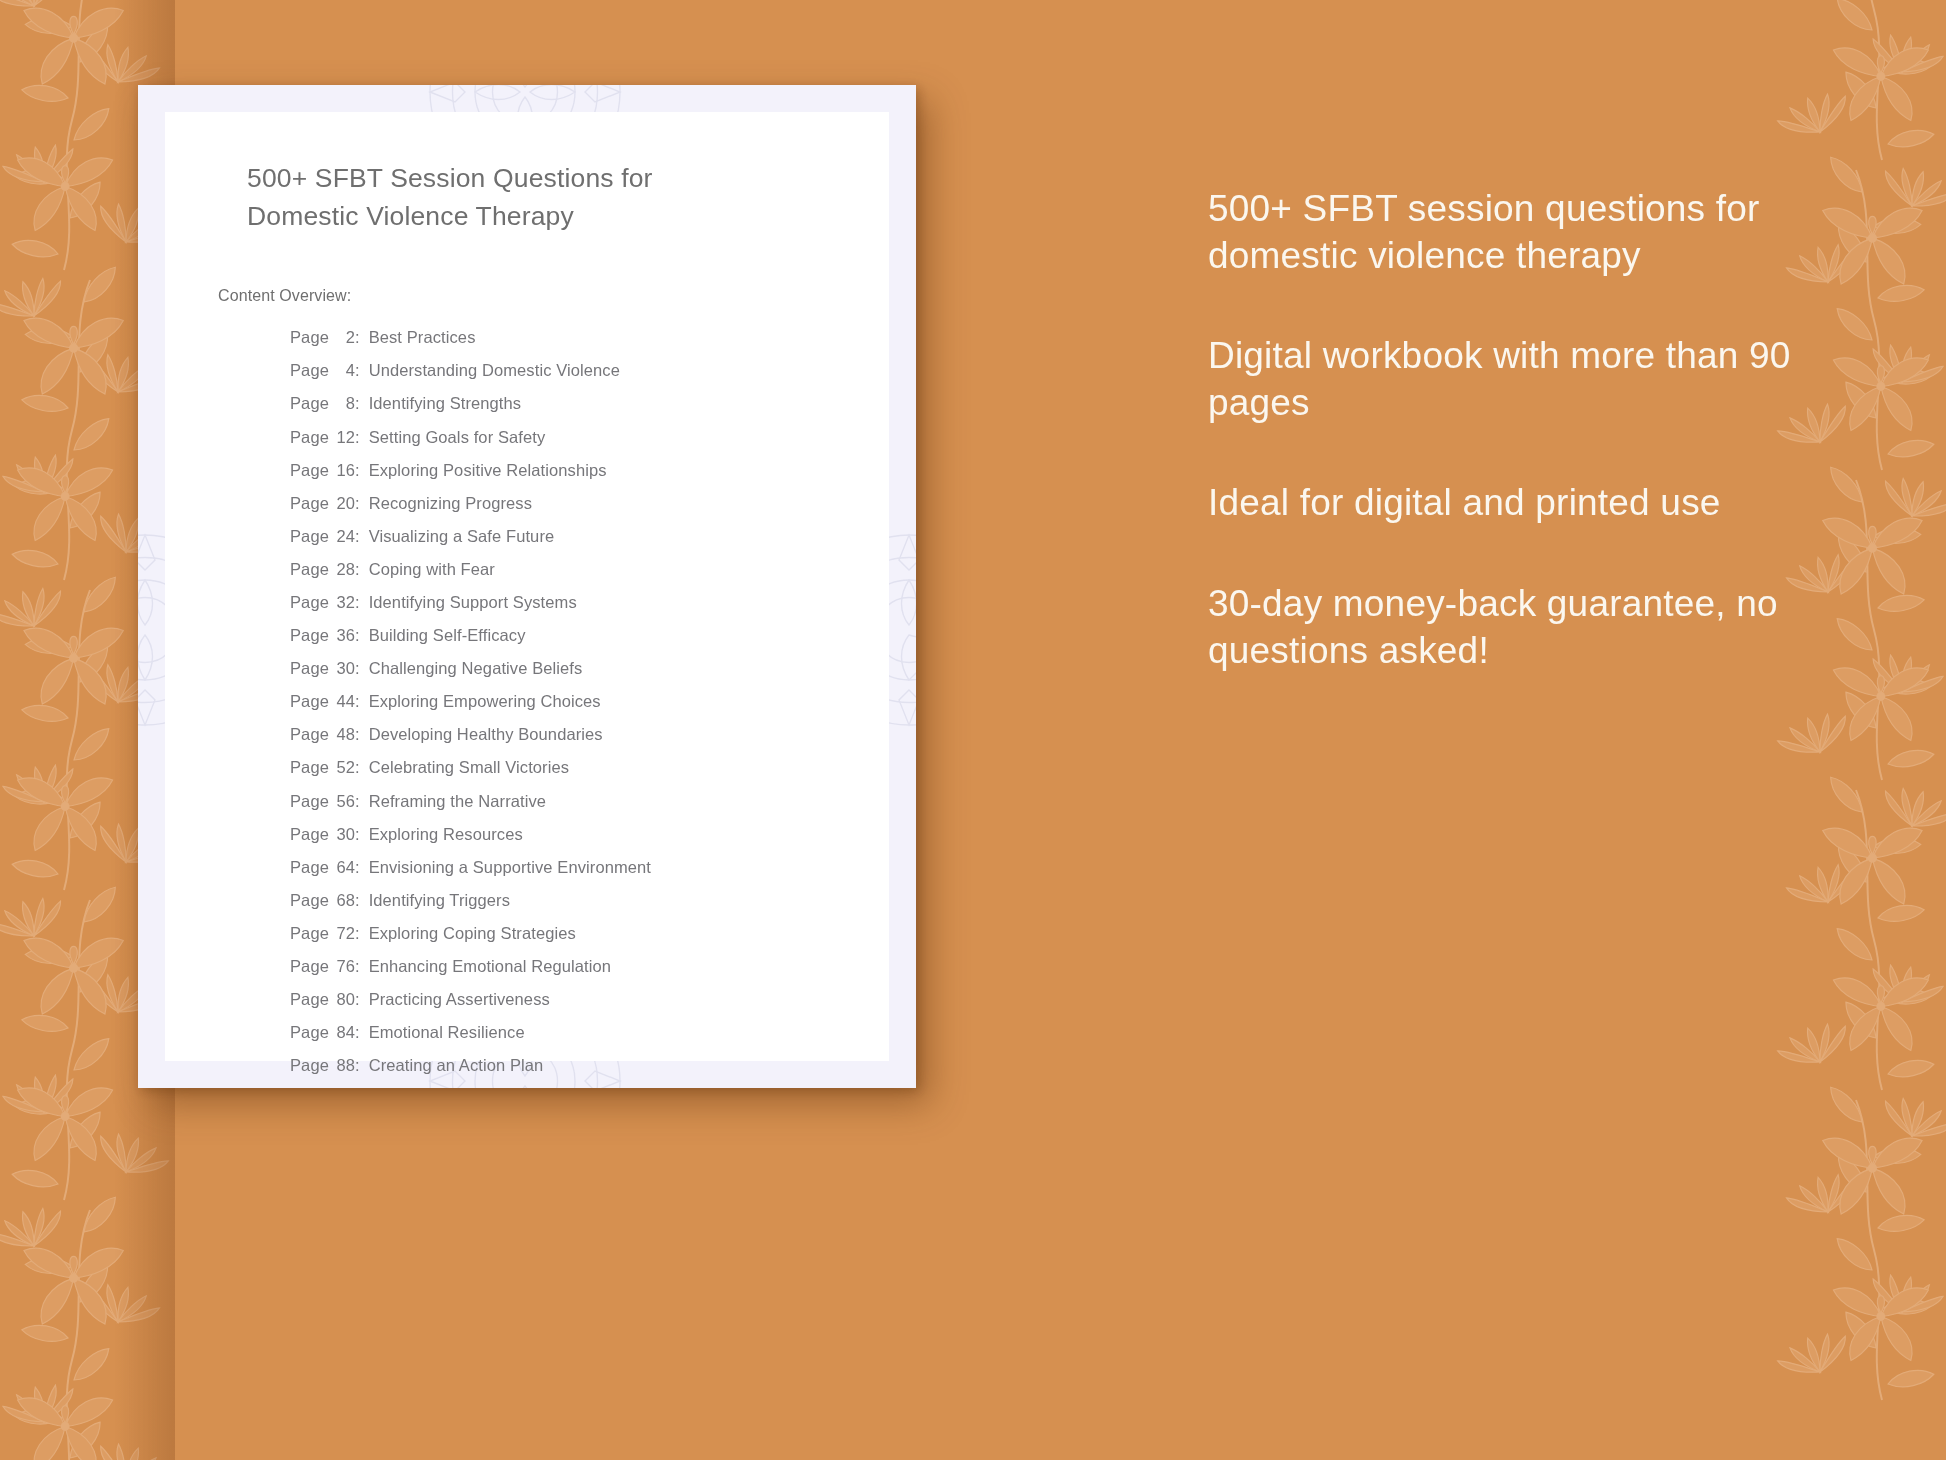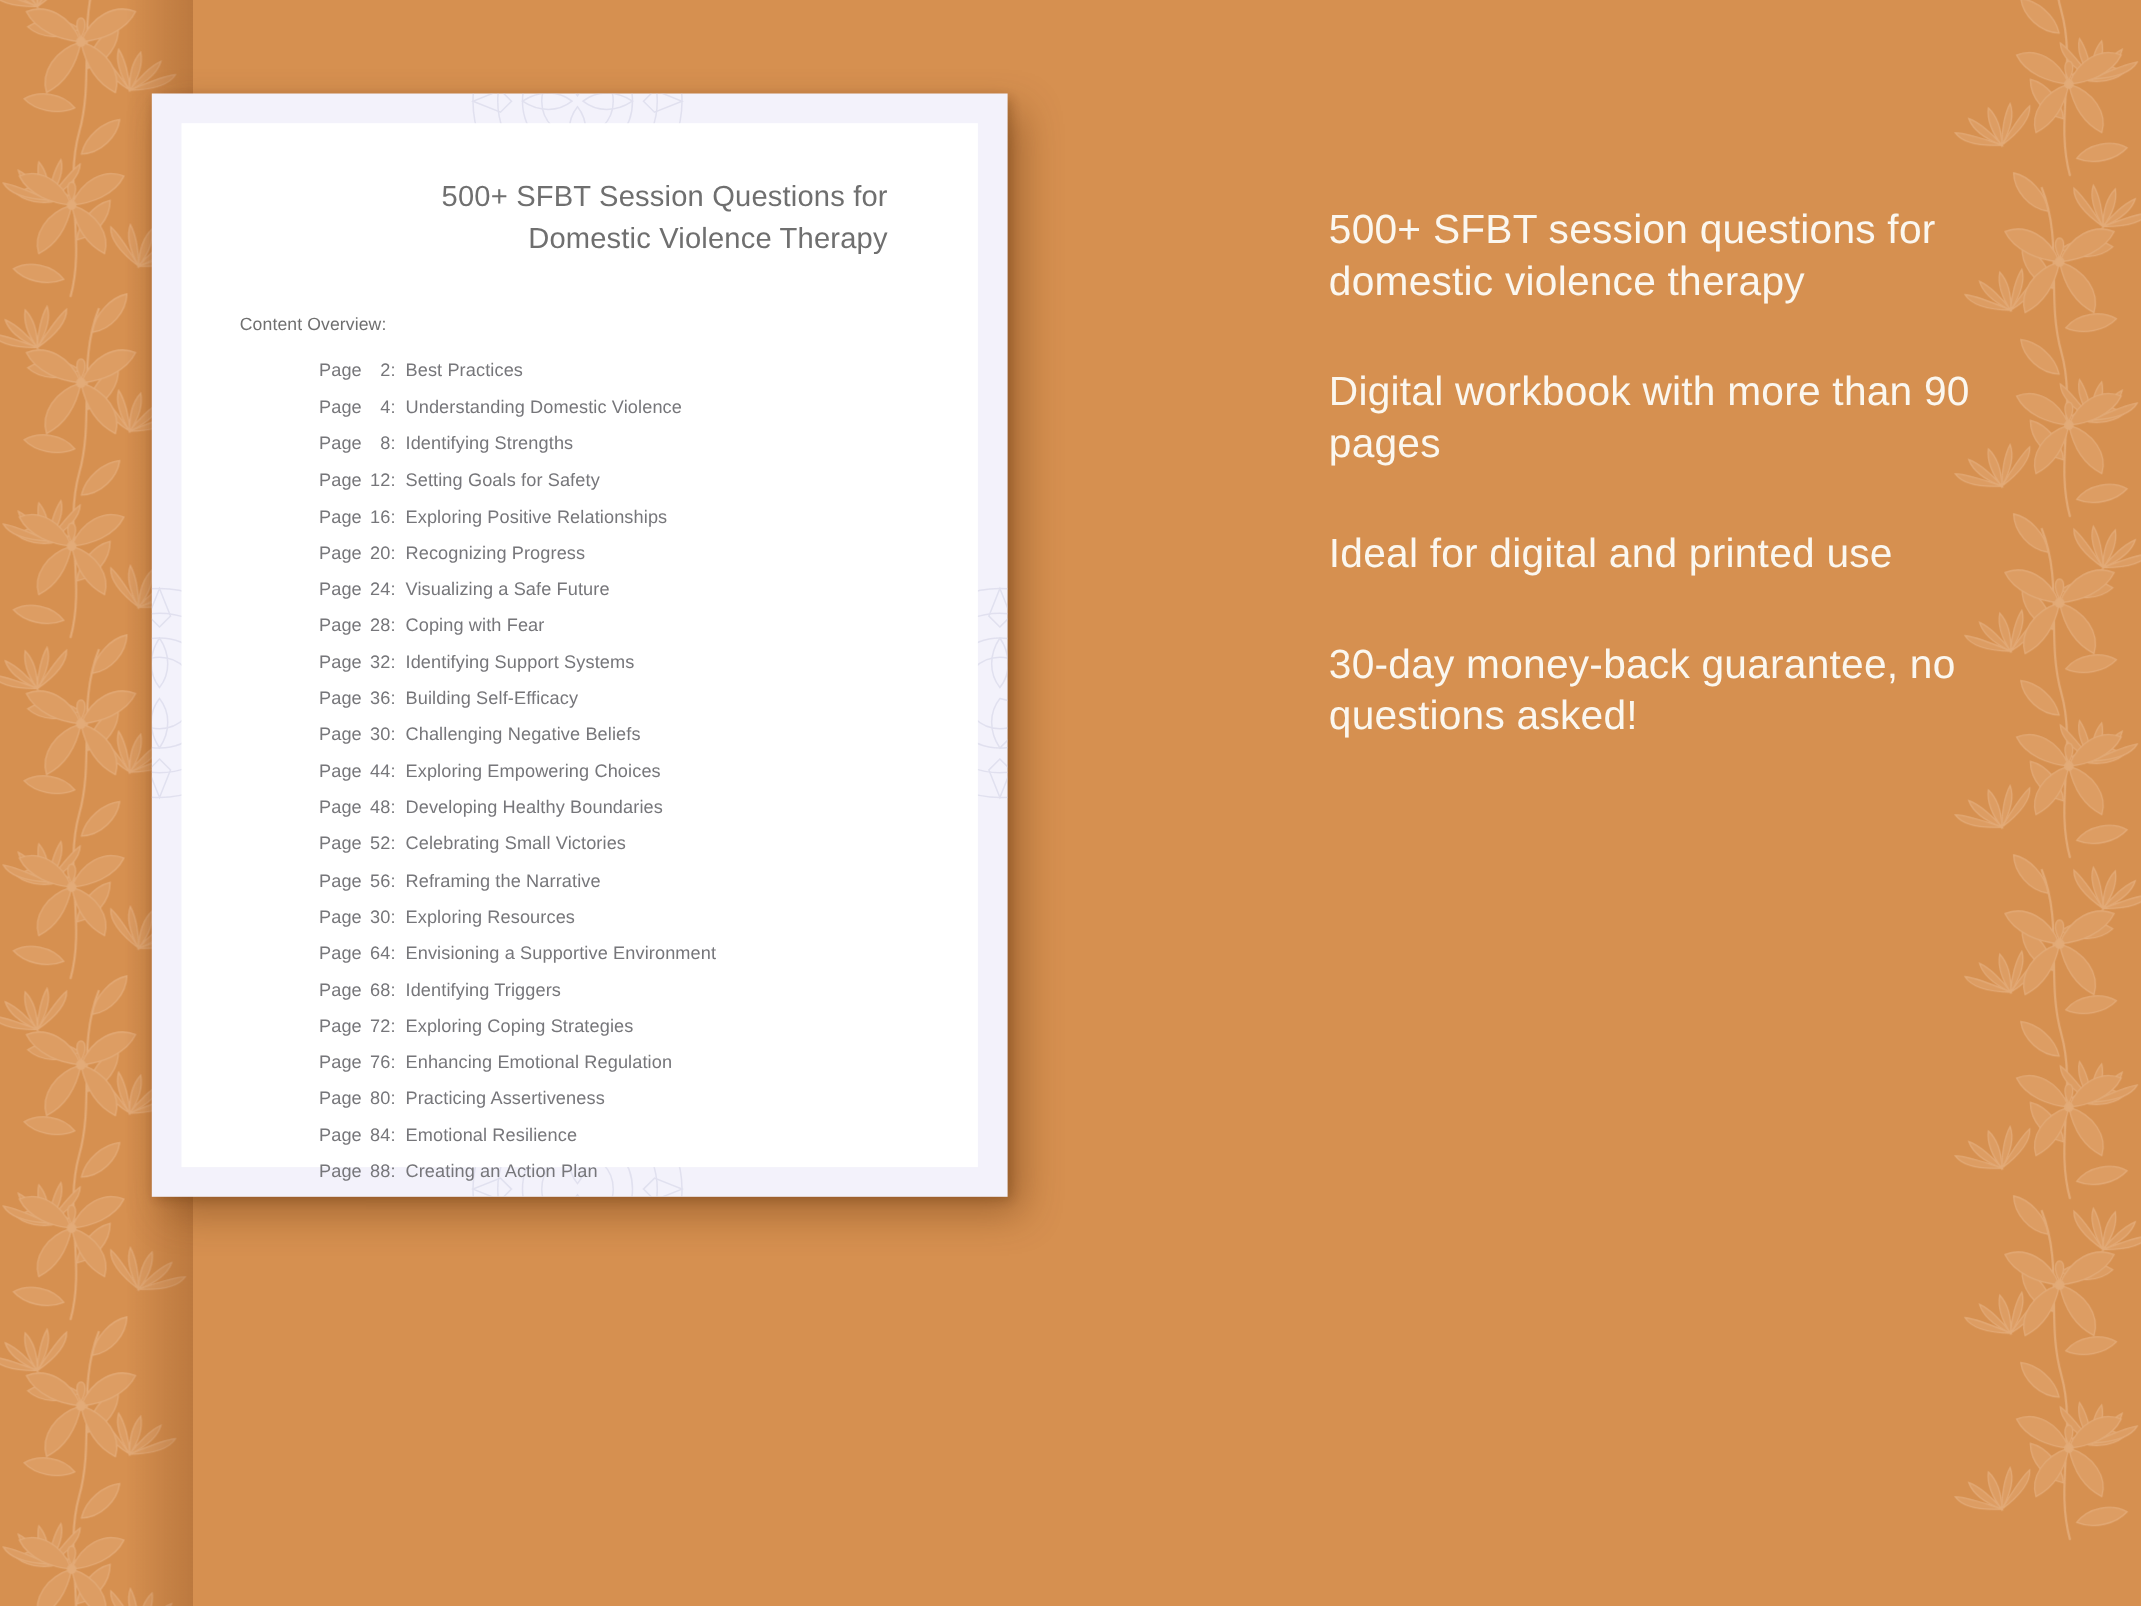--- a/index.html
+++ b/index.html
@@ -71,21 +71,21 @@
     position: absolute;
     left: 27px;
     top: 27px;
     right: 27px;
     bottom: 27px;
     background: #ffffff;
     padding: 48px 40px 30px 40px;
   }
 
   .doc-title {
-    text-align: right;
+    text-align: left;
     font-size: 26.5px;
     line-height: 1.42;
     color: #6f6f6f;
     font-weight: 400;
     letter-spacing: 0.15px;
     margin: 0 auto;
     max-width: 560px;
   }
 
   .content-overview-label {

